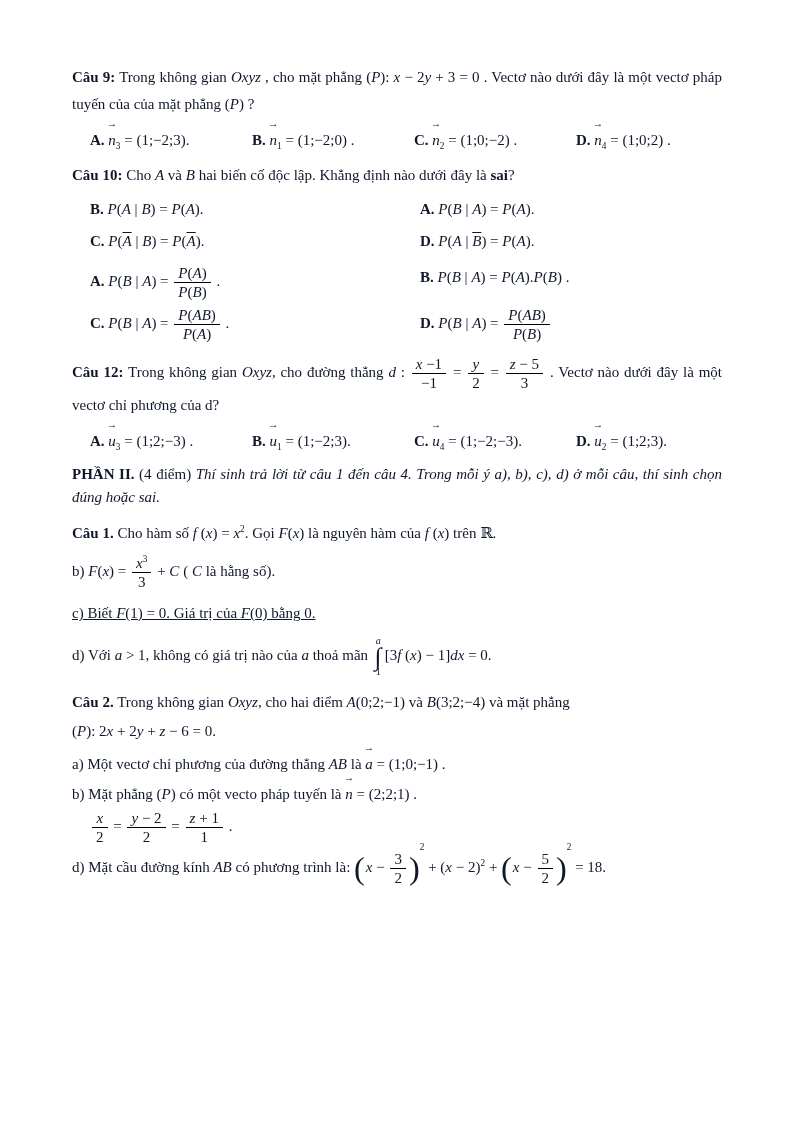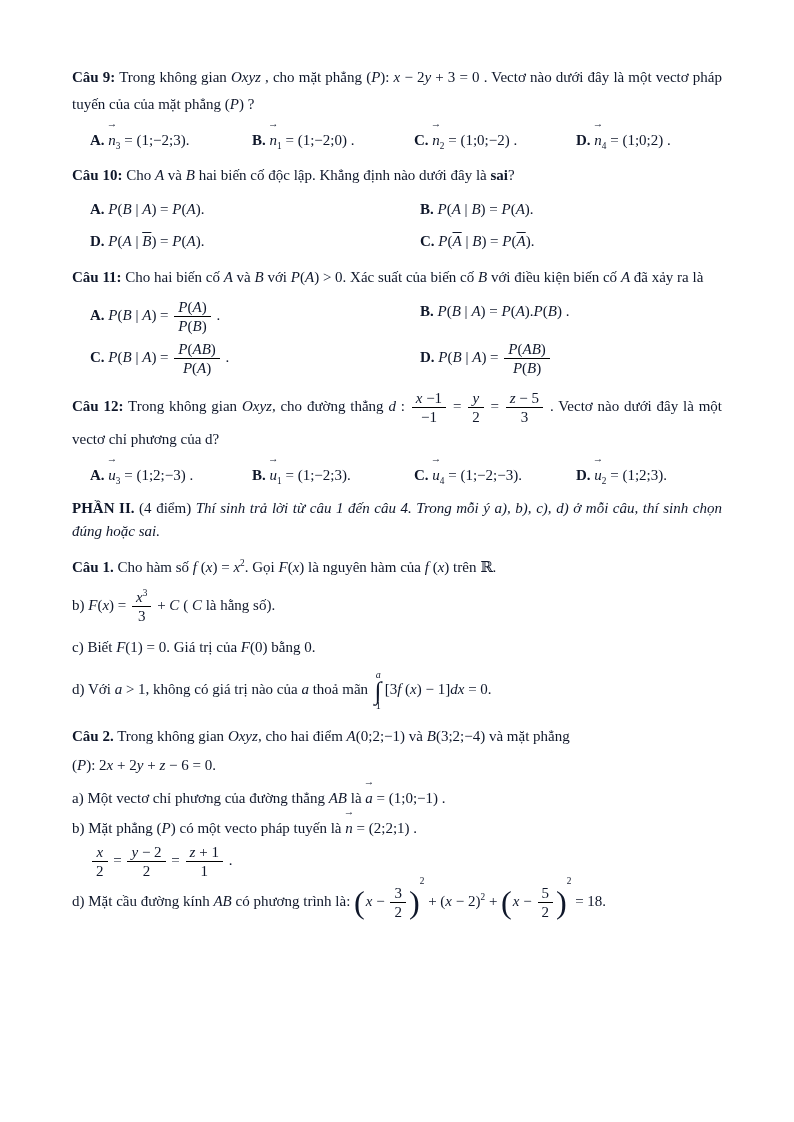--- a/index.html
+++ b/index.html
@@ -54,29 +54,28 @@
       <div class="opt"><span class="mb">A. </span><span class="vec"><span class="ar">→</span><span class="mi">n</span></span><sub>3</sub> = (1;−2;3).</div>
       <div class="opt"><span class="mb">B. </span><span class="vec"><span class="ar">→</span><span class="mi">n</span></span><sub>1</sub> = (1;−2;0) .</div>
       <div class="opt"><span class="mb">C. </span><span class="vec"><span class="ar">→</span><span class="mi">n</span></span><sub>2</sub> = (1;0;−2) .</div>
       <div class="opt"><span class="mb">D. </span><span class="vec"><span class="ar">→</span><span class="mi">n</span></span><sub>4</sub> = (1;0;2) .</div>
     </div>
   </section>
 
   <section>
     <p class="para"><span class="mb">Câu 10:</span> Cho <span class="mi">A</span> và <span class="mi">B</span> hai biến cố độc lập. Khẳng định nào dưới đây là <span class="mb">sai</span>?</p>
     <div class="grid2">
+      <div class="opt"><span class="mb">B. </span><span class="mi">P</span>(<span class="mi">A</span> | <span class="mi">B</span>) = <span class="mi">P</span>(<span class="mi">A</span>).</div>
       <div class="opt"><span class="mb">A. </span><span class="mi">P</span>(<span class="mi">B</span> | <span class="mi">A</span>) = <span class="mi">P</span>(<span class="mi">A</span>).</div>
-      <div class="opt"><span class="mb">B. </span><span class="mi">P</span>(<span class="mi">A</span> | <span class="mi">B</span>) = <span class="mi">P</span>(<span class="mi">A</span>).</div>
+      <div class="opt"><span class="mb">C. </span><span class="mi">P</span>(<span class="ovl mi">A</span> | <span class="mi">B</span>) = <span class="mi">P</span>(<span class="ovl mi">A</span>).</div>
       <div class="opt"><span class="mb">D. </span><span class="mi">P</span>(<span class="mi">A</span> | <span class="ovl mi">B</span>) = <span class="mi">P</span>(<span class="mi">A</span>).</div>
-      <div class="opt"><span class="mb">C. </span><span class="mi">P</span>(<span class="ovl mi">A</span> | <span class="mi">B</span>) = <span class="mi">P</span>(<span class="ovl mi">A</span>).</div>
     </div>
   </section>
 
   <section>
-    <p class="para"><span class="mb">Câu 11:</span> Cho hai biến cố <span class="mi">A</span> và <span class="mi">B</span> với <span class="mi">P</span>(<span class="mi">A</span>) &gt; 0. Xác suất của biến cố <span class="mi">B</span> với điều kiện biến cố <span class="mi">A</span> đã xảy ra là</p>
     <div class="grid2 tall">
       <div class="opt"><span class="mb">A. </span><span class="mi">P</span>(<span class="mi">B</span> | <span class="mi">A</span>) = <span class="frac"><span class="fn"><span class="mi">P</span>(<span class="mi">A</span>)</span><span class="fd"><span class="mi">P</span>(<span class="mi">B</span>)</span></span> .</div>
       <div class="opt"><span class="mb">B. </span><span class="mi">P</span>(<span class="mi">B</span> | <span class="mi">A</span>) = <span class="mi">P</span>(<span class="mi">A</span>).<span class="mi">P</span>(<span class="mi">B</span>) .</div>
       <div class="opt"><span class="mb">C. </span><span class="mi">P</span>(<span class="mi">B</span> | <span class="mi">A</span>) = <span class="frac"><span class="fn"><span class="mi">P</span>(<span class="mi">AB</span>)</span><span class="fd"><span class="mi">P</span>(<span class="mi">A</span>)</span></span> .</div>
       <div class="opt"><span class="mb">D. </span><span class="mi">P</span>(<span class="mi">B</span> | <span class="mi">A</span>) = <span class="frac"><span class="fn"><span class="mi">P</span>(<span class="mi">AB</span>)</span><span class="fd"><span class="mi">P</span>(<span class="mi">B</span>)</span></span></div>
     </div>
   </section>
 
   <section>
     <p class="para"><span class="mb">Câu 12:</span> Trong không gian <span class="mi">Oxyz</span>,  cho đường thẳng <span class="mi">d</span> : <span class="frac"><span class="fn"><span class="mi">x</span> −1</span><span class="fd">−1</span></span> = <span class="frac"><span class="fn"><span class="mi">y</span></span><span class="fd">2</span></span> = <span class="frac"><span class="fn"><span class="mi">z</span> − 5</span><span class="fd">3</span></span> . Vectơ nào dưới đây là một vectơ chỉ phương của d?</p>
@@ -87,21 +86,21 @@
       <div class="opt"><span class="mb">D. </span><span class="vec"><span class="ar">→</span><span class="mi">u</span></span><sub>2</sub> = (1;2;3).</div>
     </div>
   </section>
 
   <section style="">
     <p class="para tight"><span class="mb">PHẦN II.</span> (4 điểm) <span class="mi">Thí sinh trả lời từ câu 1 đến câu 4. Trong mỗi ý a), b), c), d) ở mỗi câu, thí sinh chọn đúng hoặc sai.</span></p>
 
     <div>
       <p class="line" style="margin-top:10px;"><span class="mb">Câu 1.</span>  Cho hàm số <span class="mi">f</span> (<span class="mi">x</span>) = <span class="mi">x</span><sup>2</sup>. Gọi <span class="mi">F</span>(<span class="mi">x</span>) là nguyên hàm của <span class="mi">f</span> (<span class="mi">x</span>) trên ℝ.</p>
       <p class="line" style="margin-bottom:9px;font-family:Liberation Serif, serif;">b) <span class="mi">F</span>(<span class="mi">x</span>) = <span class="frac"><span class="fn"><span class="mi">x</span><sup>3</sup></span><span class="fd">3</span></span> + <span class="mi">C</span>  ( <span class="mi">C</span> là hằng số).</p>
-      <p class="line" style="margin-bottom:9px;">c) Biết <span class="mi">F</span>(1) = 0.  Giá trị của <span class="mi">F</span>(0)  bằng  0.</p>
+      <p class="line" style="margin-bottom:9px;text-decoration:underline;">c) Biết <span class="mi">F</span>(1) = 0.  Giá trị của <span class="mi">F</span>(0)  bằng  0.</p>
       <p class="line" style="margin-bottom:12px;">d) Với <span class="mi">a</span> &gt; 1, không có giá trị nào của <span class="mi">a</span>  thoả mãn <span class="intg">
             <span class="lim"><span class="mi">a</span></span>
             <span class="isign">∫</span>
             <span class="lim">1</span>
           </span>[3<span class="mi">f</span> (<span class="mi">x</span>) − 1]<span class="mi">dx</span> = 0.</p>
     </div>
 
     <div>
       <p class="line" style="margin-bottom:2px;"><span class="mb">Câu 2.</span>  Trong không gian <span class="mi">Oxyz</span>,  cho hai điểm  <span class="mi">A</span>(0;2;−1)  và  <span class="mi">B</span>(3;2;−4)  và mặt phẳng</p>
       <p class="line" style="margin-bottom:4px;">(<span class="mi">P</span>): 2<span class="mi">x</span> + 2<span class="mi">y</span> + <span class="mi">z</span> − 6 = 0.</p>

